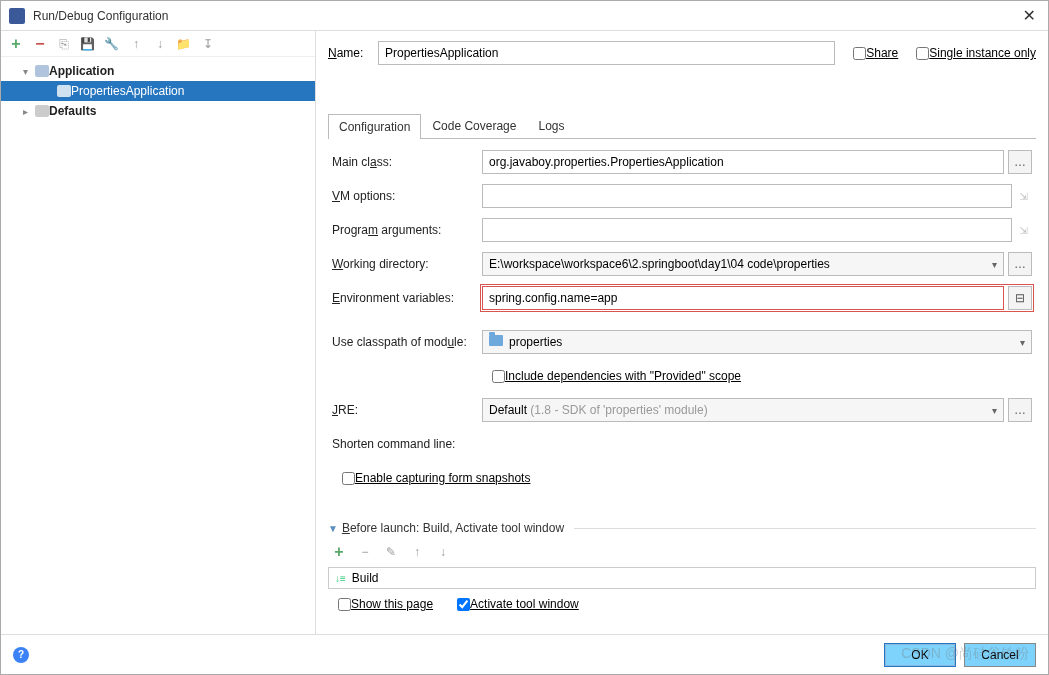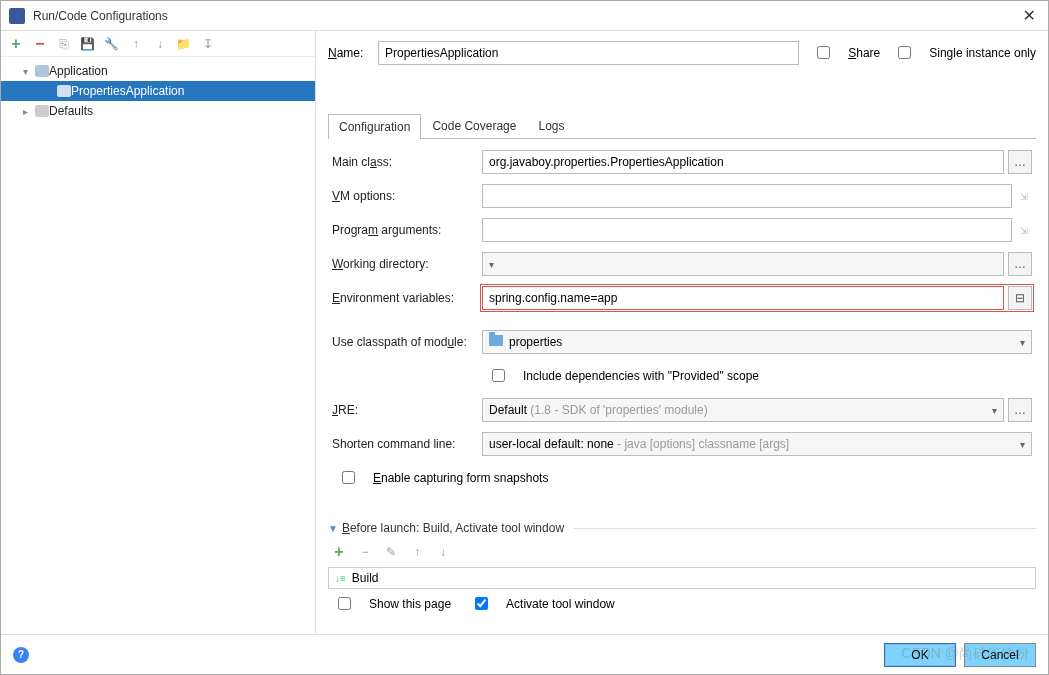--- a/index.html
+++ b/index.html
@@ -12,30 +12,30 @@
 .left { width: 315px; border-right: 1px solid #ddd; display: flex; flex-direction: column; }
 .toolbar { height: 26px; display: flex; align-items: center; padding: 4px 6px; gap: 6px; border-bottom: 1px solid #eee; }
 .tbtn { width: 18px; height: 18px; display: flex; align-items: center; justify-content: center; color: #999; cursor: pointer; }
 .tbtn.green { color: #59a869; font-weight: bold; font-size: 16px; }
 .tbtn.red { color: #c75450; font-weight: bold; font-size: 16px; }
 .tbtn.yellow { color: #c9a227; }
 .tree { flex: 1; padding: 4px 0; overflow: auto; }
 .tree-row { display: flex; align-items: center; height: 20px; padding: 0 6px; cursor: pointer; }
 .tree-row .arrow { width: 12px; color: #888; font-size: 10px; }
 .tree-row .label { color: #222; }
-.tree-row.bold .label { font-weight: normal; }
+.tree-row.bold .label { font-weight: bold; }
 .tree-row.selected { background: #2675bf; }
 .tree-row.selected .label { color: #fff; }
 .indent-1 { padding-left: 22px; }
 .indent-2 { padding-left: 44px; }
 .right { flex: 1; display: flex; flex-direction: column; padding: 10px 12px 0 12px; overflow-y: auto; }
 .name-row { display: flex; align-items: center; gap: 8px; margin-bottom: 10px; }
 .name-row .lbl { width: 42px; }
 .name-row input.name-input { flex: 1; height: 24px; border: 1px solid #bbb; padding: 0 6px; }
-.chk { display: flex; align-items: flex-start; gap: 18px; margin-left: 10px; }
+.chk { display: flex; align-items: center; gap: 0; margin-left: 10px; text-decoration: underline; }
 .chk input { margin: 0; }
 .tabs { display: flex; border-bottom: 1px solid #bbb; margin-top: 38px; }
 .tab { padding: 5px 10px; border: 1px solid transparent; border-bottom: none; color: #333; cursor: pointer; }
 .tab.active { border-color: #bbb; background: #fff; position: relative; top: 1px; }
 .form { padding: 10px 4px 8px 4px; }
 .form-row { display: flex; align-items: center; margin-bottom: 8px; min-height: 26px; }
 .form-row .flabel { width: 150px; color: #222; }
 .form-row .fval { flex: 1; display: flex; align-items: center; gap: 4px; }
 .form-row input.text { flex: 1; height: 24px; border: 1px solid #bbb; padding: 0 6px; background: #fff; }
 .form-row .highlight input.text { border: 1px solid #d9534f; }
@@ -61,21 +61,21 @@
 .ul { text-decoration: underline; }
 .folder-icon { display:inline-block; width:14px; height:11px; background:#6fa8dc; border-radius:1px; position:relative; }
 .folder-icon::before { content:""; position:absolute; top:-3px; left:0; width:6px; height:3px; background:#6fa8dc; border-radius:1px 1px 0 0; }
 .small-icon { width:14px; height:12px; display:inline-block; background:#b0c4de; border-radius:2px; }
 </style>
 </head>
 <body>
 
 <div class="titlebar">
   <div class="app-icon"></div>
-  <div class="title">Run/Code Configurations</div>
+  <div class="title">Run/Debug Configuration</div>
   <div class="close">✕</div>
 </div>
 
 <div class="main">
   <div class="left">
     <div class="toolbar">
       <div class="tbtn green">+</div>
       <div class="tbtn red">−</div>
       <div class="tbtn">⎘</div>
       <div class="tbtn">💾</div>
@@ -143,20 +143,21 @@
         <div class="flabel">Progra<span class="ul">m</span> arguments:</div>
         <div class="fval">
           <input class="text" type="text" value="" style="">
           <span class="expand-handle">⇲</span>
         </div>
       </div>
       <div class="form-row">
         <div class="flabel"><span class="ul">W</span>orking directory:</div>
         <div class="fval">
           <div class="dropdown">
+            <span>E:\workspace\workspace6\2.springboot\day1\04 code\properties</span>
             <span class="caret"></span>
           </div>
           <div class="mini-btn">…</div>
         </div>
       </div>
       <div class="form-row">
         <div class="flabel"><span class="ul">E</span>nvironment variables:</div>
         <div class="fval highlight" style="outline:1px solid #d9534f; outline-offset:1px;">
           <input class="text" type="text" value="spring.config.name=app" style="">
           <div class="mini-btn">⊟</div>
@@ -191,26 +192,20 @@
         <div class="fval">
           <div class="dropdown">
             <span><span>Default</span><span class="hint"> (1.8 - SDK of 'properties' module)</span></span>
             <span class="caret"></span>
           </div>
           <div class="mini-btn">…</div>
         </div>
       </div>
       <div class="form-row">
         <div class="flabel">Shorten command line:</div>
-        <div class="fval">
-          <div class="dropdown">
-            <span><span>user-local default: none</span><span class="hint"> - java [options] classname [args]</span></span>
-            <span class="caret"></span>
-          </div>
-        </div>
       </div>
       <div class="form-row">
         <label class="chk">
             <input type="checkbox" style="">
             <span><span class="ul">E</span>nable capturing form snapshots</span>
           </label>
       </div>
     </div>
 
     <div class="before-launch">

